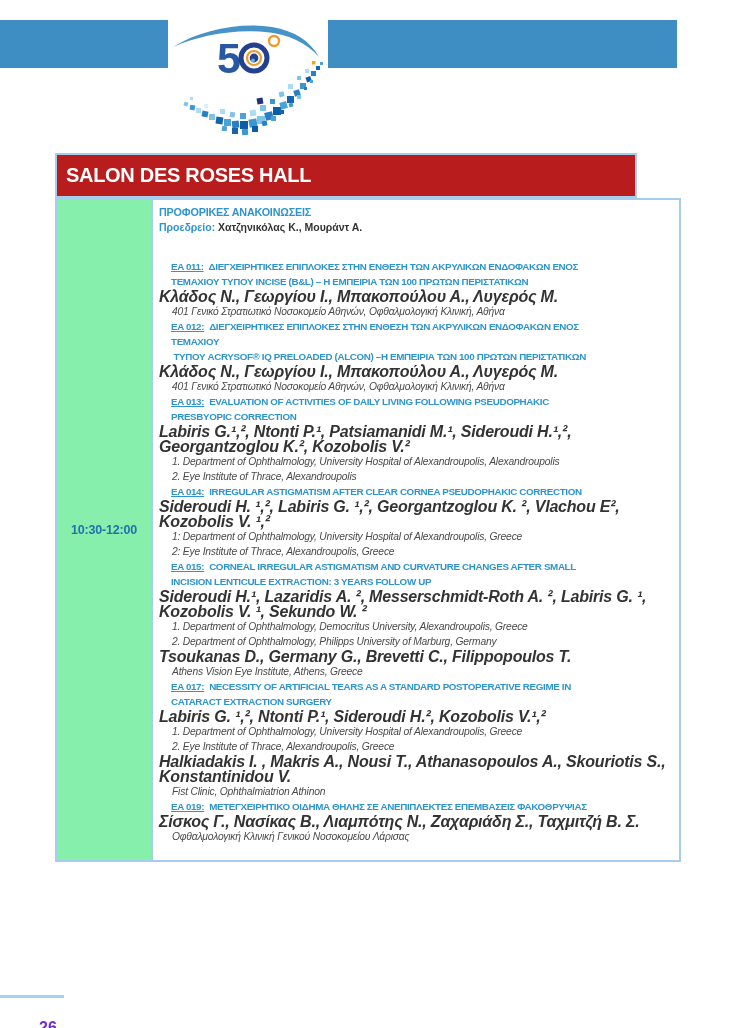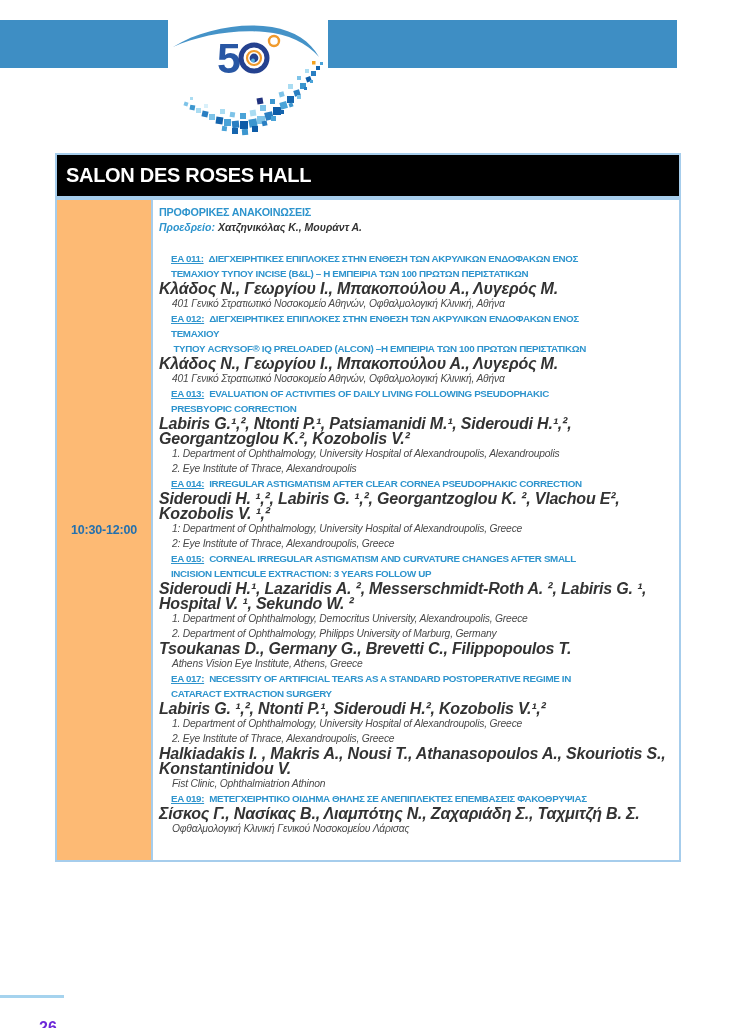--- a/index.html
+++ b/index.html
@@ -8,40 +8,40 @@
     width:735px; height:1028px; position:relative; overflow:hidden;
     font-family:"Liberation Sans", sans-serif;
   }
   .topbar { position:absolute; top:20px; height:48px; background:#3e8ec4; }
   .topbar.left  { left:0;   width:168px; }
   .topbar.right { left:328px; width:349px; }
 
   .logo-wrap { position:absolute; left:160px; top:22px; width:175px; height:118px; }
 
   .hall-header {
-    position:absolute; left:55px; top:153px; width:626px; height:45px;
-    background:#000000; border:2px solid #a6cdec;
+    position:absolute; left:55px; top:153px; width:582px; height:45px;
+    background:#b91c1c; border:2px solid #a6cdec;
     display:flex; align-items:center; padding-left:9px;
     color:#ffffff; font-weight:bold; font-size:20px; letter-spacing:-0.3px;
   }
 
   .session-table {
     position:absolute; left:55px; top:198px; width:626px; height:664px;
     border:2px solid #a6cdec; background:#ffffff; display:flex;
   }
   .time-col {
-    width:96px; min-width:96px; background:#fdba74; border-right:2px solid #a6cdec;
+    width:96px; min-width:96px; background:#86efac; border-right:2px solid #a6cdec;
     display:flex; align-items:center; justify-content:center;
   }
   .time-label { color:#2470ad; font-weight:bold; font-size:12.5px; letter-spacing:-0.2px; }
 
   .content-col { flex:1; padding:5px 3px 7px 6px; font-size:10.5px; line-height:15px; overflow:hidden; }
 
   .session-title { color:#2e94cd; font-weight:bold; font-size:10.8px; letter-spacing:-0.2px; }
-  .chairs-line { font-style:italic; font-weight:bold; margin-bottom:16px; }
+  .chairs-line { font-weight:bold; margin-bottom:24px; }
   .chair-label { color:#2e94cd; }
   .chair-names { color:#333333; }
 
   .pres-title {
     color:#2e94cd; font-weight:bold; font-size:9.8px; letter-spacing:-0.35px;
     white-space:pre-wrap; line-height:15px;margin-left:12px;
   }
   .pres-code { text-decoration:underline; margin-right:5px; cursor:pointer; }
   .pres-authors { color:#333333; font-weight:bold; font-style:italic; font-size:16px; letter-spacing:-0.2px; }
   .pres-affil  { color:#4a4a4a; font-style:italic; font-size:10.3px; letter-spacing:-0.2px; white-space:pre-wrap;margin-left:13px; }
@@ -156,21 +156,21 @@
     <div class="pres">
       <div class="pres-title"><span class="pres-code">EA 014:</span><span>IRREGULAR ASTIGMATISM AFTER CLEAR CORNEA PSEUDOPHAKIC CORRECTION</span></div>
       <div class="pres-authors">Sideroudi H. ¹,², Labiris G. ¹,², Georgantzoglou K. ², Vlachou E², Kozobolis V. ¹,²</div>
       <div class="pres-affil">1: Department of Ophthalmology, University Hospital of Alexandroupolis, Greece
 2: Eye Institute of Thrace, Alexandroupolis, Greece</div>
     </div>
 
     <div class="pres">
       <div class="pres-title"><span class="pres-code">EA 015:</span><span>CORNEAL IRREGULAR ASTIGMATISM AND CURVATURE CHANGES AFTER SMALL
 INCISION LENTICULE EXTRACTION: 3 YEARS FOLLOW UP</span></div>
-      <div class="pres-authors">Sideroudi H.¹, Lazaridis A. ², Messerschmidt-Roth A. ², Labiris G. ¹, Hospital V. ¹, Sekundo W. ²</div>
+      <div class="pres-authors">Sideroudi H.¹, Lazaridis A. ², Messerschmidt-Roth A. ², Labiris G. ¹, Kozobolis V. ¹, Sekundo W. ²</div>
       <div class="pres-affil">1. Department of Ophthalmology, Democritus University, Alexandroupolis, Greece
 2. Department of Ophthalmology, Philipps University of Marburg, Germany</div>
     </div>
 
     <div class="pres">
       <div class="pres-authors">Tsoukanas D., Germany G., Brevetti C., Filippopoulos T.</div>
       <div class="pres-affil">Athens Vision Eye Institute, Athens, Greece</div>
     </div>
 
     <div class="pres">

